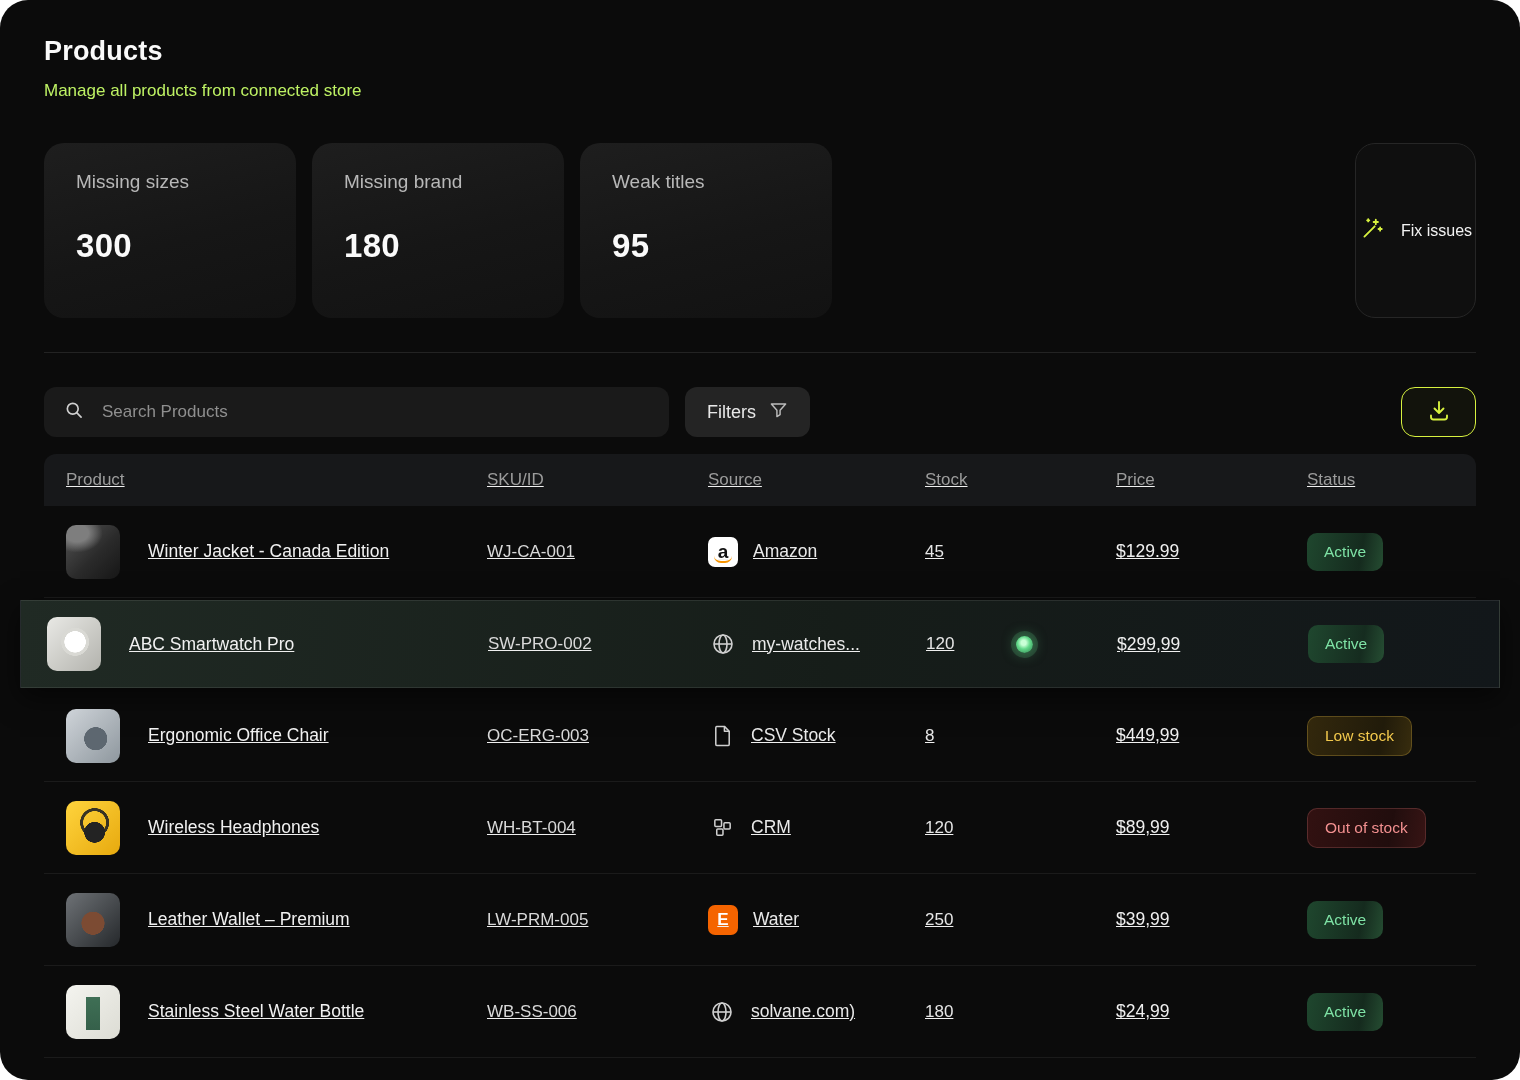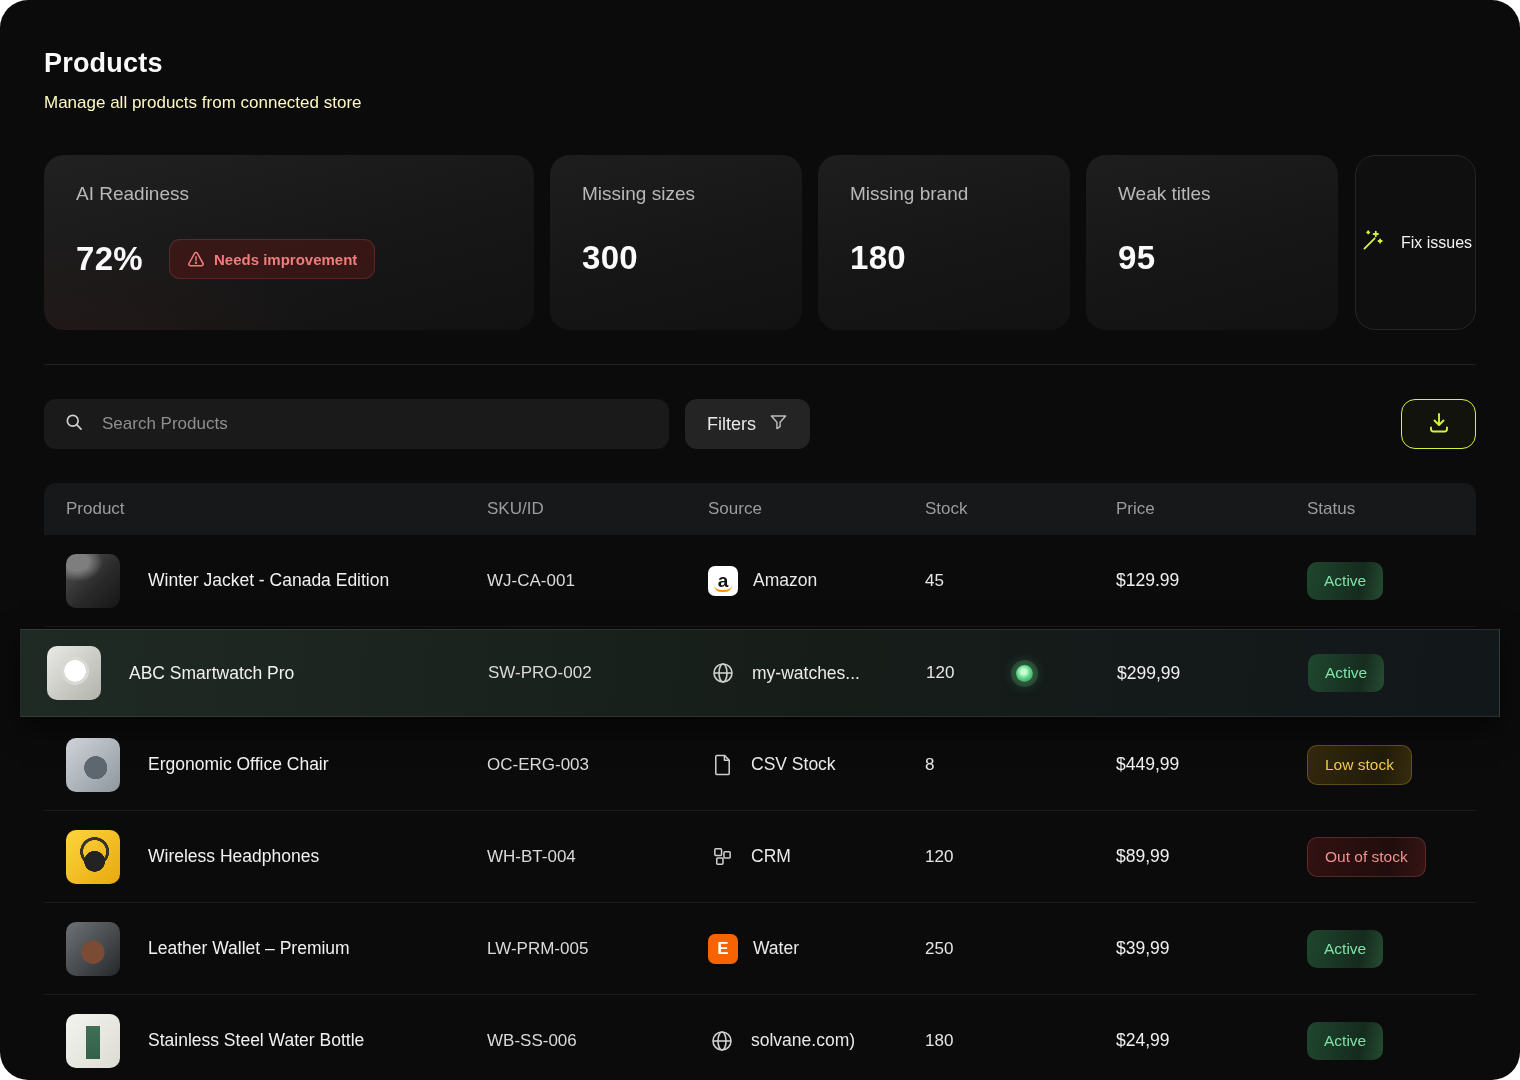--- a/index.html
+++ b/index.html
@@ -1,25 +1,25 @@
 <!DOCTYPE html>
 <html><head>
 <meta charset="utf-8">
 <style>
   html,body{margin:0;padding:0;background:#ffffff;}
   *{box-sizing:border-box;}
   body{font-family:"Liberation Sans", sans-serif;}
   .page{
     position:relative;width:1520px;height:1080px;margin:0 auto;
     background:#0b0b0b;border-radius:28px;overflow:hidden;
-    padding:16px 44px;color:#f0f0f0;
+    padding:4px 44px;color:#f0f0f0;
   }
   
   .page-title{margin:32px 0 0;font-size:27px;font-weight:700;letter-spacing:.2px;color:#fafafa;}
-  .page-subtitle{margin:14px 0 4px;font-size:17px;color:#fef9c3;font-weight:400;}
+  .page-subtitle{margin:14px 0 4px;font-size:17px;color:#bef264;font-weight:400;}
 
   
   .stats{display:flex;gap:16px;margin-top:42px;align-items:stretch;}
   .card{
     border-radius:20px;height:175px;padding:28px 32px;
     background:linear-gradient(165deg,#1e1e1e 0%,#161616 55%,#121212 100%);
   }
   .card-ai{flex:0 0 490px;background:
     radial-gradient(90% 120% at 8% 110%, rgba(120,40,40,.12), transparent 55%),
     linear-gradient(165deg,#212121 0%,#171717 55%,#121212 100%);}
@@ -61,21 +61,21 @@
     height:50px;padding:0 22px;background:#242424;border:none;border-radius:12px;
     color:#e8e8e8;font-size:18px;font-family:"Liberation Sans",sans-serif;cursor:pointer;
   }
   .download-btn{
     margin-left:auto;width:75px;height:50px;border-radius:14px;
     background:rgba(215,241,63,.04);border:1.5px solid #d7f13f;
     display:flex;align-items:center;justify-content:center;cursor:pointer;
   }
 
   
-  .table{margin-top:34px;}
+  .table{margin-top:17px;text-decoration:underline;}
   .trow{
     display:grid;grid-template-columns:421px 221px 217px 191px 191px 1fr;
     align-items:center;padding:0 22px;
   }
   .thead{
     height:52px;background:#17181a;border-radius:12px 12px 0 0;
     color:#9c9c9c;font-size:17px;font-weight:400;
   }
   .row{height:92px;border-bottom:1px solid #1b1b1b;cursor:pointer;}
   .cell{font-size:17px;color:#d9d9d9;}
@@ -154,36 +154,20 @@
 </head>
 <body>
 
 <div class="page">
 
   <h1 class="page-title">Products</h1>
   <p class="page-subtitle">Manage all products from connected store</p>
 
   <section class="stats">
 
-    <div class="card card-ai">
-      <div class="card-label">AI Readiness</div>
-      <div class="card-value-row">
-        <span class="card-value">72%</span>
-        <span class="warn-badge">
-          <span>
-            <svg width="18" height="18" viewBox="0 0 24 24" fill="none" stroke="#f07d7d" stroke-width="2" stroke-linecap="round" stroke-linejoin="round">
-              <path d="M10.3 4.2 2.6 18a2 2 0 0 0 1.7 3h15.4a2 2 0 0 0 1.7-3L13.7 4.2a2 2 0 0 0-3.4 0z"></path>
-              <line x1="12" y1="9" x2="12" y2="13.5"></line>
-                <circle cx="12" cy="17" r="0.6" fill="#f07d7d"></circle>
-            </svg>
-          </span>
-          <span>Needs improvement</span>
-        </span>
-      </div>
-    </div>
 
     <div class="card card-sm">
       <div class="card-label">Missing sizes</div>
       <div class="card-value-row">
           <span class="card-value">300</span>
         </div>
     </div>
 
     <div class="card card-sm">
       <div class="card-label">Missing brand</div>

